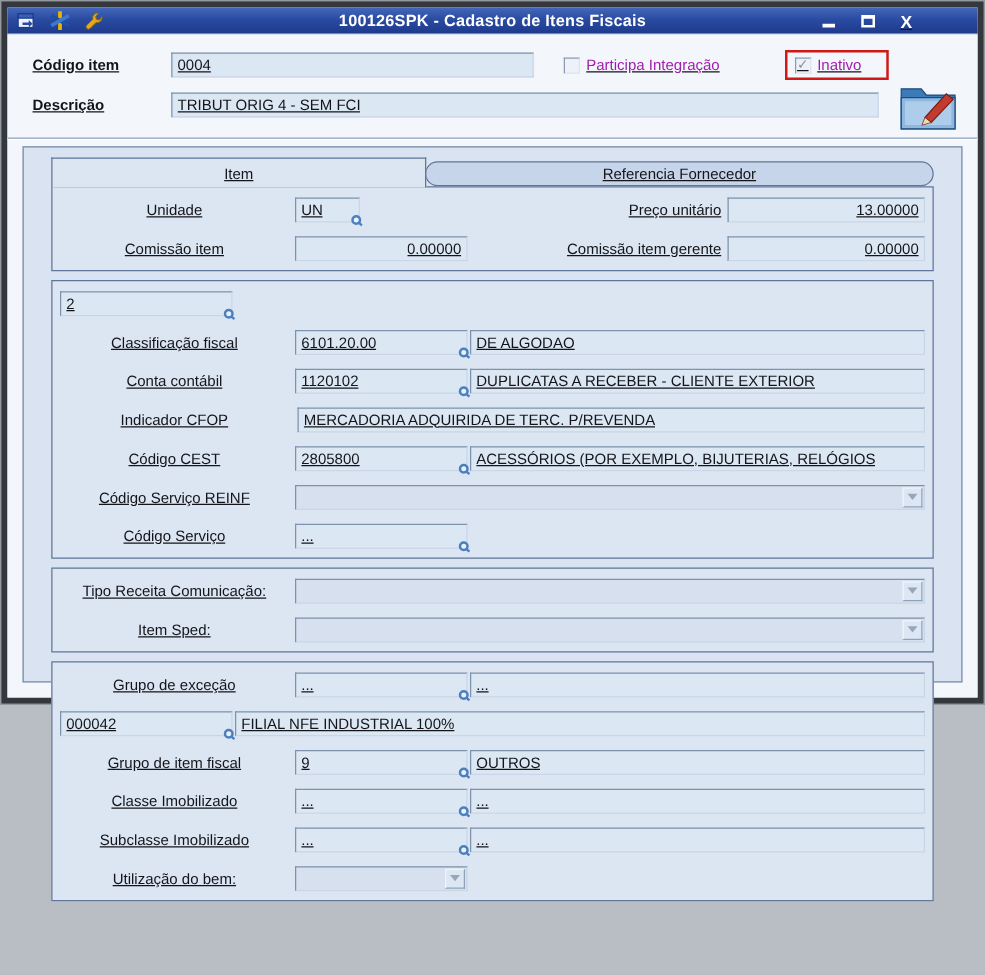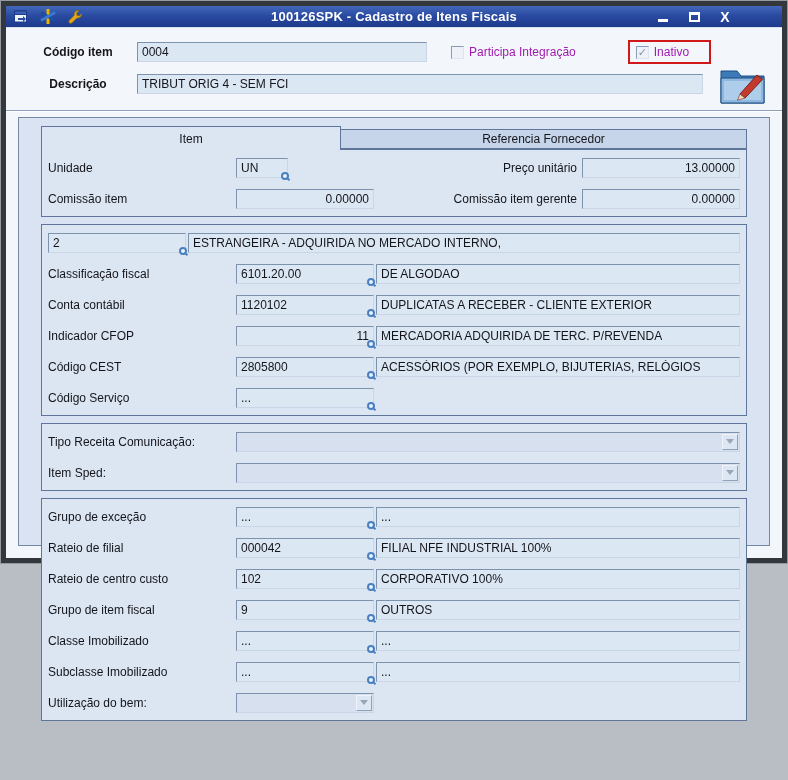--- a/index.html
+++ b/index.html
@@ -5,39 +5,39 @@
   :root{
     --titlebar:#27479c;
     --annotation-red:#d01818;
     --field-bg:#dce7f4;
     --panel-bg:#d9e3f1;
     --group-border:#60759a;
   }
   *{box-sizing:border-box;}
   html,body{margin:0;padding:0;}
   body{width:788px;height:780px;font-family:"Liberation Sans","DejaVu Sans",sans-serif;font-size:12px;color:#14151a;background:#b9bdc4;}
-  .outer{width:788px;height:564px;border:1px solid #94999f;}
+  .outer{width:788px;height:564px;border:1px solid #94999f;text-decoration:underline;}
   .frame{width:100%;height:100%;border:5px solid #34373c;background:#f3f6fa;display:flex;flex-direction:column;}
 
   
   .titlebar{height:22px;flex:0 0 22px;background:linear-gradient(180deg,#4368ba 0%,#2a4ba2 45%,#1d3a8c 100%);display:flex;align-items:center;position:relative;padding:0 6px;border-bottom:1px solid #d9e1ee;}
   .tb-title{position:absolute;left:0;right:0;text-align:center;color:#fff;font-weight:bold;font-size:13px;letter-spacing:.2px;pointer-events:none;}
   .tb-icons{display:flex;align-items:center;gap:9px;z-index:2;}
   .tb-icon{width:18px;height:17px;display:flex;align-items:center;justify-content:center;cursor:pointer;}
   .tb-controls{margin-left:auto;display:flex;align-items:center;gap:13px;z-index:2;margin-right:42px;}
   .wbtn{width:18px;height:16px;display:flex;align-items:center;justify-content:center;cursor:pointer;}
   .glyph-min{width:10px;height:3px;background:#fff;margin-top:8px;}
   .glyph-max{width:11px;height:10px;border:2px solid #fff;border-top-width:3px;}
   .glyph-close{color:#fff;font-weight:bold;font-size:14px;line-height:14px;}
 
   
   .content{flex:1;display:flex;flex-direction:column;background:#f3f6fa;min-height:0;}
   .hdr{position:relative;padding:12px 0 14px;display:flex;flex-direction:column;gap:8px;}
   .hrow{display:flex;align-items:center;height:24px;margin-left:20px;}
-  .hlbl{font-weight:bold;width:104px;text-align:center;margin-right:7px;white-space:nowrap;}
+  .hlbl{font-weight:bold;width:104px;text-align:left;margin-right:7px;white-space:nowrap;}
   .fld{background:var(--field-bg);border:1px solid;border-color:#7d92ad #c9d6e8 #c9d6e8 #7d92ad;height:20px;display:flex;align-items:center;padding:0 4px;position:relative;}
   .f-codigo{width:290px;}
   .f-desc{width:566px;}
   .val{white-space:nowrap;overflow:hidden;}
 
   .chk{display:flex;align-items:center;gap:5px;cursor:default;}
   .chk .box{width:13px;height:13px;background:#eef2f8;border:1px solid;border-color:#8a9cb4 #dbe4ef #dbe4ef #8a9cb4;display:flex;align-items:center;justify-content:center;font-size:11px;line-height:11px;color:#8a93a2;font-weight:bold;}
   .chk .cl{color:#a21caf;white-space:nowrap;}
   .chk-participa{margin-left:24px;}
   .annot{border:2px solid var(--annotation-red);padding:3px 20px 3px 6px;margin-left:52px;display:flex;align-items:center;}
@@ -45,28 +45,28 @@
 
   .divider{height:2px;border-top:1px solid #8aa0bc;background:#ffffff;flex:0 0 2px;}
 
   
   .main{flex:1;display:flex;padding:5px 12px 12px;min-height:0;}
   .panel{flex:1;border:1px solid #7488a8;background:var(--panel-bg);padding:8px 22px 8px;display:flex;flex-direction:column;min-height:0;}
 
   .tabstrip{display:flex;height:23px;align-items:flex-end;flex:0 0 23px;}
   .tab{display:flex;align-items:center;justify-content:center;border:1px solid var(--group-border);background:#c6d5e9;cursor:pointer;height:20px;font-size:12px;}
   .tab-item{width:300px;}
-  .tab-ref{flex:1;margin-left:-1px;}
+  .tab-ref{flex:1;margin-left:-1px;border-radius:10px;}
   .tab.active{background:#dce6f3;border-bottom:0;height:24px;margin-bottom:-1px;position:relative;z-index:3;}
 
   .group{border:1px solid var(--group-border);background:#dce6f3;padding:2px 0;margin-bottom:7px;display:flex;flex-direction:column;}
   .group:last-child{margin-bottom:0;}
 
   .frow{display:flex;align-items:center;height:21px;margin:5px 6px;position:relative;}
-  .flbl{width:188px;text-align:left;padding-right:5px;white-space:nowrap;flex:0 0 188px;}
+  .flbl{width:188px;text-align:center;padding-right:5px;white-space:nowrap;flex:0 0 188px;}
   .flbl2{flex:1;text-align:right;padding-right:5px;white-space:nowrap;}
   .code{width:138px;flex:0 0 138px;}
   .descf{flex:1;margin-left:2px;}
   .w52{width:52px;flex:0 0 52px;}
   .w158{width:158px;flex:0 0 158px;}
   .fld.num{justify-content:flex-end;}
 
   
   .lk{position:absolute;right:-2px;bottom:-3px;width:8px;height:8px;border-radius:50%;border:2px solid #4a7fc0;background:#e9f2fc;z-index:2;cursor:pointer;}
   .lk::after{content:'';position:absolute;right:-3px;bottom:-2px;width:4px;height:2px;background:#4a7fc0;transform:rotate(40deg);}
@@ -192,23 +192,20 @@
             </div>
           </div>
         </div>
 
         <div class="group">
           <div class="frow">
             <div class="fld code">
               <span class="val">2</span>
               <span class="lk"></span>
             </div>
-            <div class="fld descf">
-              <span class="val">ESTRANGEIRA - ADQUIRIDA NO MERCADO INTERNO,</span>
-            </div>
           </div>
           <div class="frow">
             <span class="flbl">Classificação fiscal</span>
             <div class="fld code">
               <span class="val">6101.20.00</span>
               <span class="lk"></span>
             </div>
             <div class="fld descf">
               <span class="val">DE ALGODAO</span>
             </div>
@@ -218,36 +215,40 @@
             <div class="fld code">
               <span class="val">1120102</span>
               <span class="lk"></span>
             </div>
             <div class="fld descf">
               <span class="val">DUPLICATAS A RECEBER - CLIENTE EXTERIOR</span>
             </div>
           </div>
           <div class="frow">
             <span class="flbl">Indicador CFOP</span>
-            <div class="fld code num">
-              <span class="val">11</span>
-              <span class="lk"></span>
-            </div>
             <div class="fld descf">
               <span class="val">MERCADORIA ADQUIRIDA DE TERC. P/REVENDA</span>
             </div>
           </div>
           <div class="frow">
             <span class="flbl">Código CEST</span>
             <div class="fld code">
               <span class="val">2805800</span>
               <span class="lk"></span>
             </div>
             <div class="fld descf">
               <span class="val">ACESSÓRIOS (POR EXEMPLO, BIJUTERIAS, RELÓGIOS</span>
+            </div>
+          </div>
+          <div class="frow">
+            <span class="flbl">Código Serviço REINF</span>
+            <div class="fld dropdown wideflex">
+              <span class="drop-btn">
+                    <span class="chev"></span>
+                  </span>
             </div>
           </div>
           <div class="frow">
             <span class="flbl">Código Serviço</span>
             <div class="fld code">
               <span class="val">...</span>
               <span class="lk"></span>
             </div>
           </div>
         </div>
@@ -276,37 +277,26 @@
             <span class="flbl">Grupo de exceção</span>
             <div class="fld code">
               <span class="val">...</span>
               <span class="lk"></span>
             </div>
             <div class="fld descf">
               <span class="val">...</span>
             </div>
           </div>
           <div class="frow">
-            <span class="flbl">Rateio de filial</span>
             <div class="fld code">
               <span class="val">000042</span>
               <span class="lk"></span>
             </div>
             <div class="fld descf">
               <span class="val">FILIAL NFE INDUSTRIAL 100%</span>
-            </div>
-          </div>
-          <div class="frow">
-            <span class="flbl">Rateio de centro custo</span>
-            <div class="fld code">
-              <span class="val">102</span>
-              <span class="lk"></span>
-            </div>
-            <div class="fld descf">
-              <span class="val">CORPORATIVO 100%</span>
             </div>
           </div>
           <div class="frow">
             <span class="flbl">Grupo de item fiscal</span>
             <div class="fld code">
               <span class="val">9</span>
               <span class="lk"></span>
             </div>
             <div class="fld descf">
               <span class="val">OUTROS</span>

